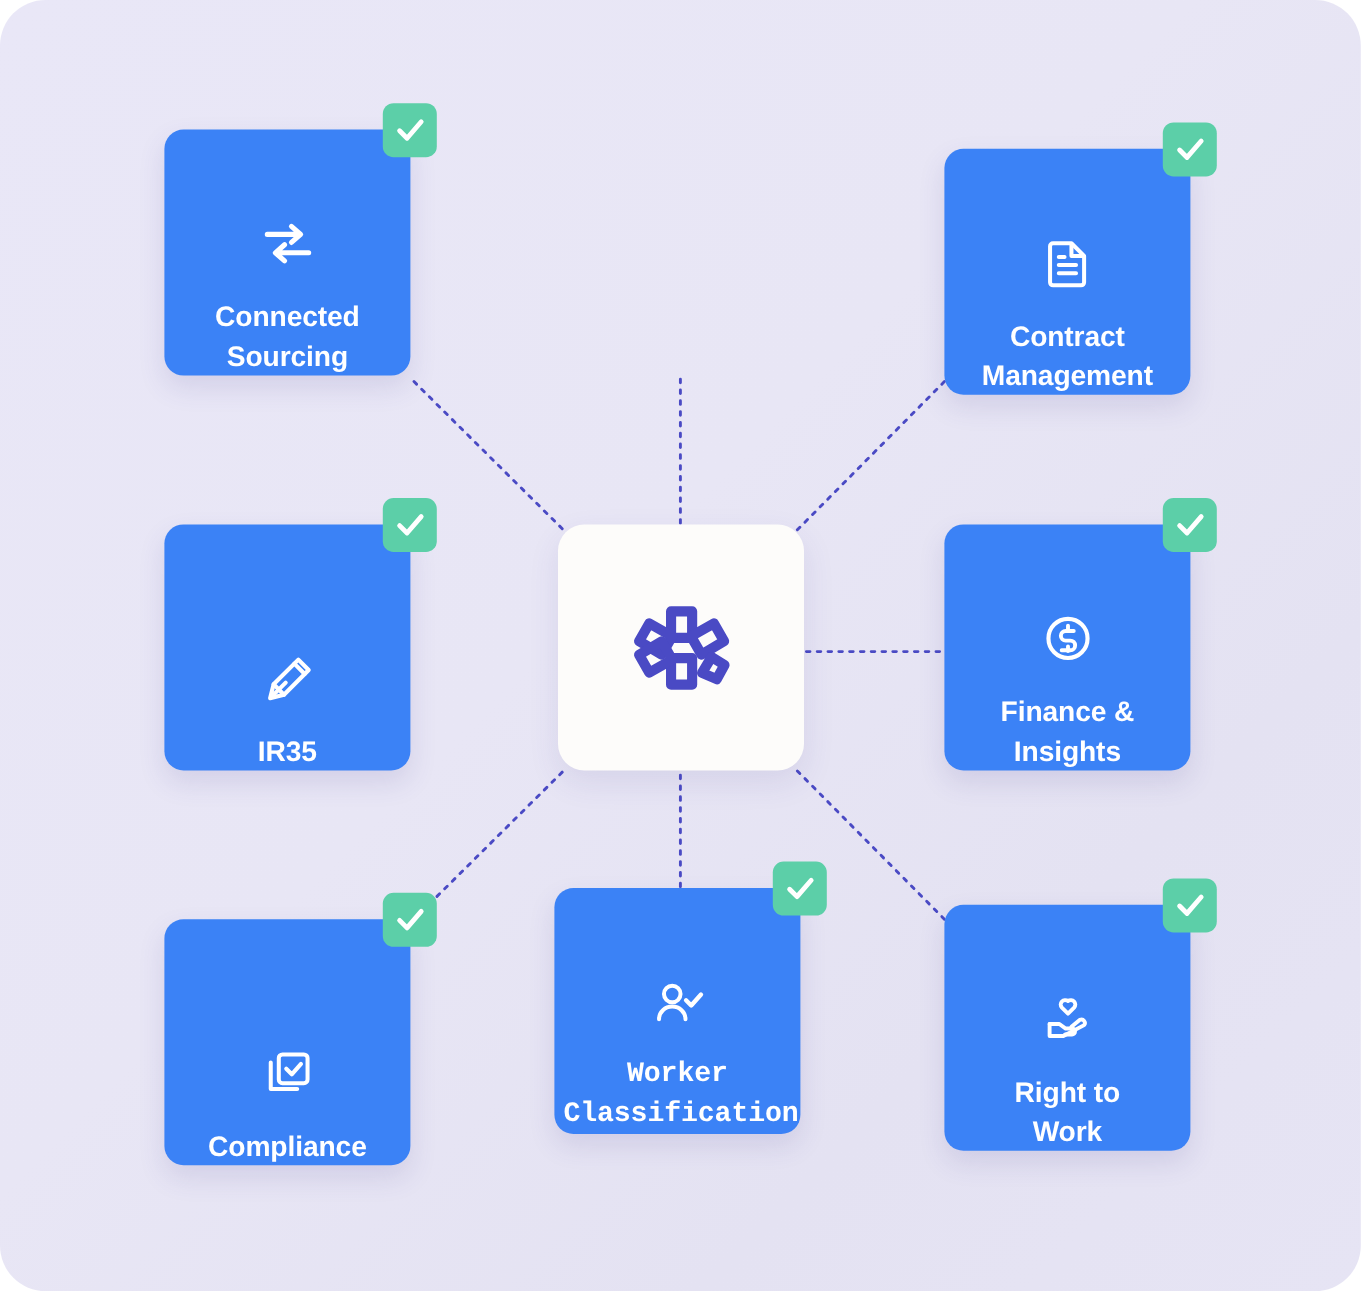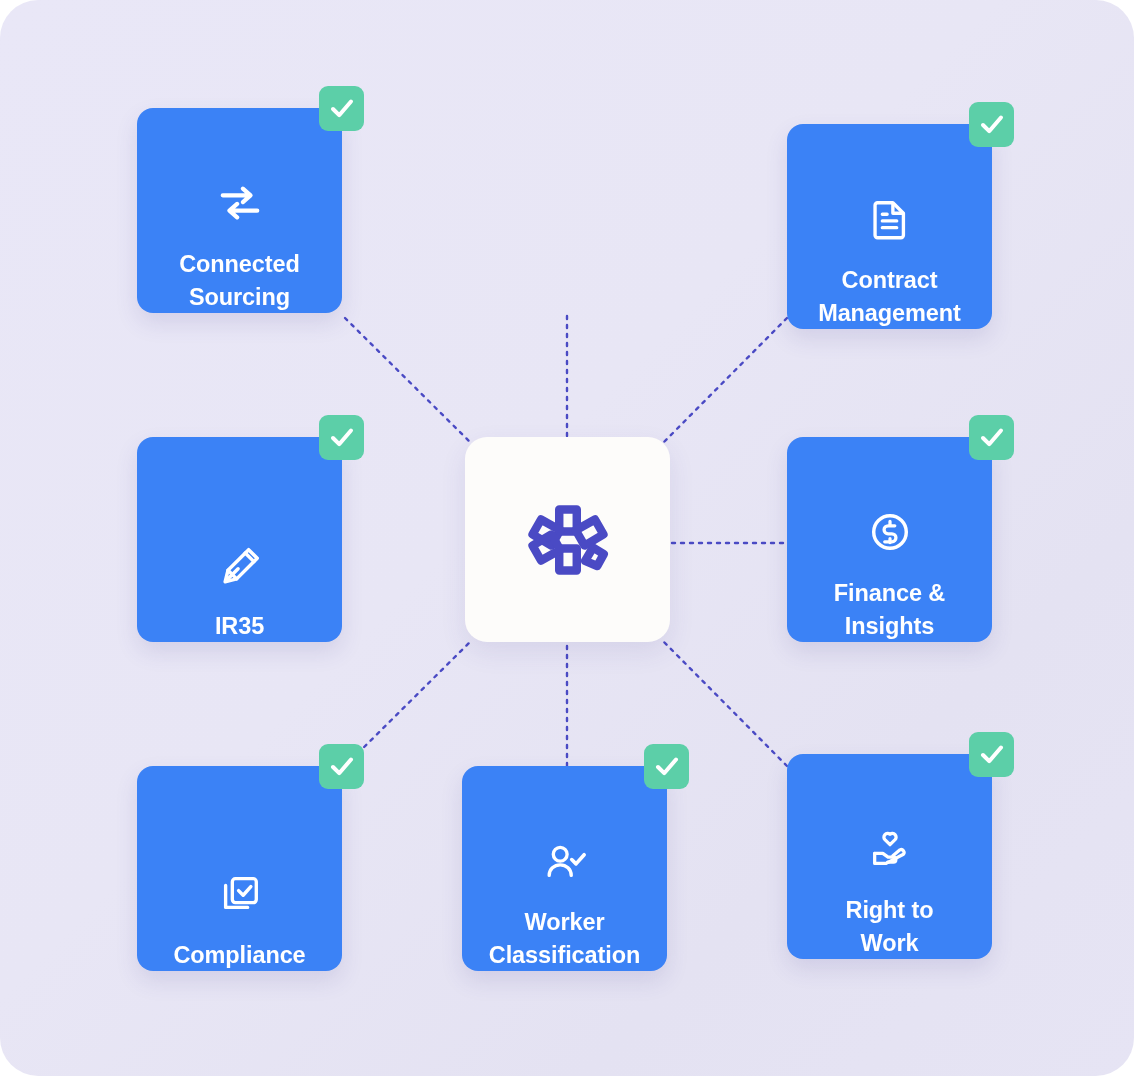--- a/index.html
+++ b/index.html
@@ -151,21 +151,21 @@
           <path d="M22.5 20.5l4.8 4.8 8-9" stroke="#fff" stroke-width="3.6" fill="none" stroke-linecap="round" stroke-linejoin="round"></path>
         </svg>
       </div>
       <div class="label">Compliance</div>
       <div class="badge">
         <svg viewBox="0 0 26 26">
           <path d="M4 13l6.2 6.2L22 5.5" stroke="#fff" stroke-width="4" fill="none" stroke-linecap="round" stroke-linejoin="round"></path>
         </svg>
       </div>
     </div>
-    <div class="card" style="left: 462px; top: 766px;">
+    <div class="card" style="left: 462px; top: 740px; font-family: Liberation Mono, monospace;">
       <div class="icon">
         <svg viewBox="0 0 48 48">
           <circle cx="19" cy="17" r="7.2" stroke="#fff" stroke-width="3.5" fill="none"></circle>
           <path d="M7.5 39c0-6.4 5.2-11 11.5-11s11.5 4.6 11.5 11" stroke="#fff" stroke-width="3.5" fill="none" stroke-linecap="round"></path>
           <path d="M31 22.5l4.5 4.5 8.5-9.5" stroke="#fff" stroke-width="3.8" fill="none" stroke-linecap="round" stroke-linejoin="round"></path>
         </svg>
       </div>
       <div class="label">Worker
 Classification</div>
       <div class="badge">

